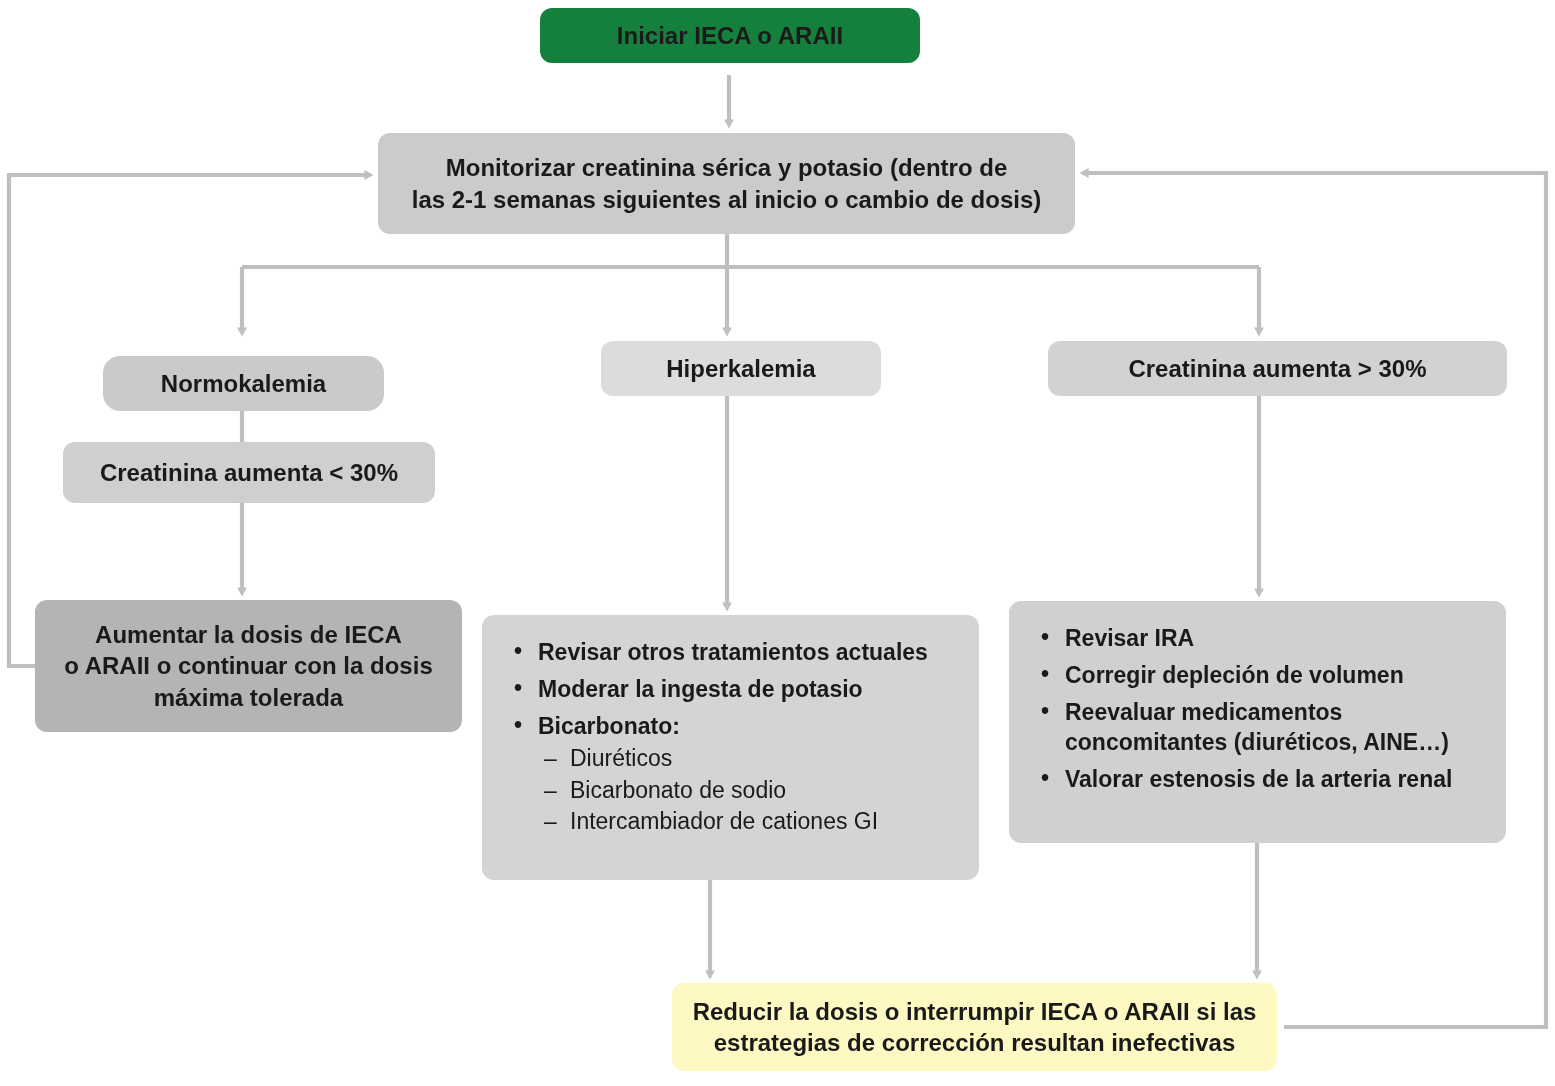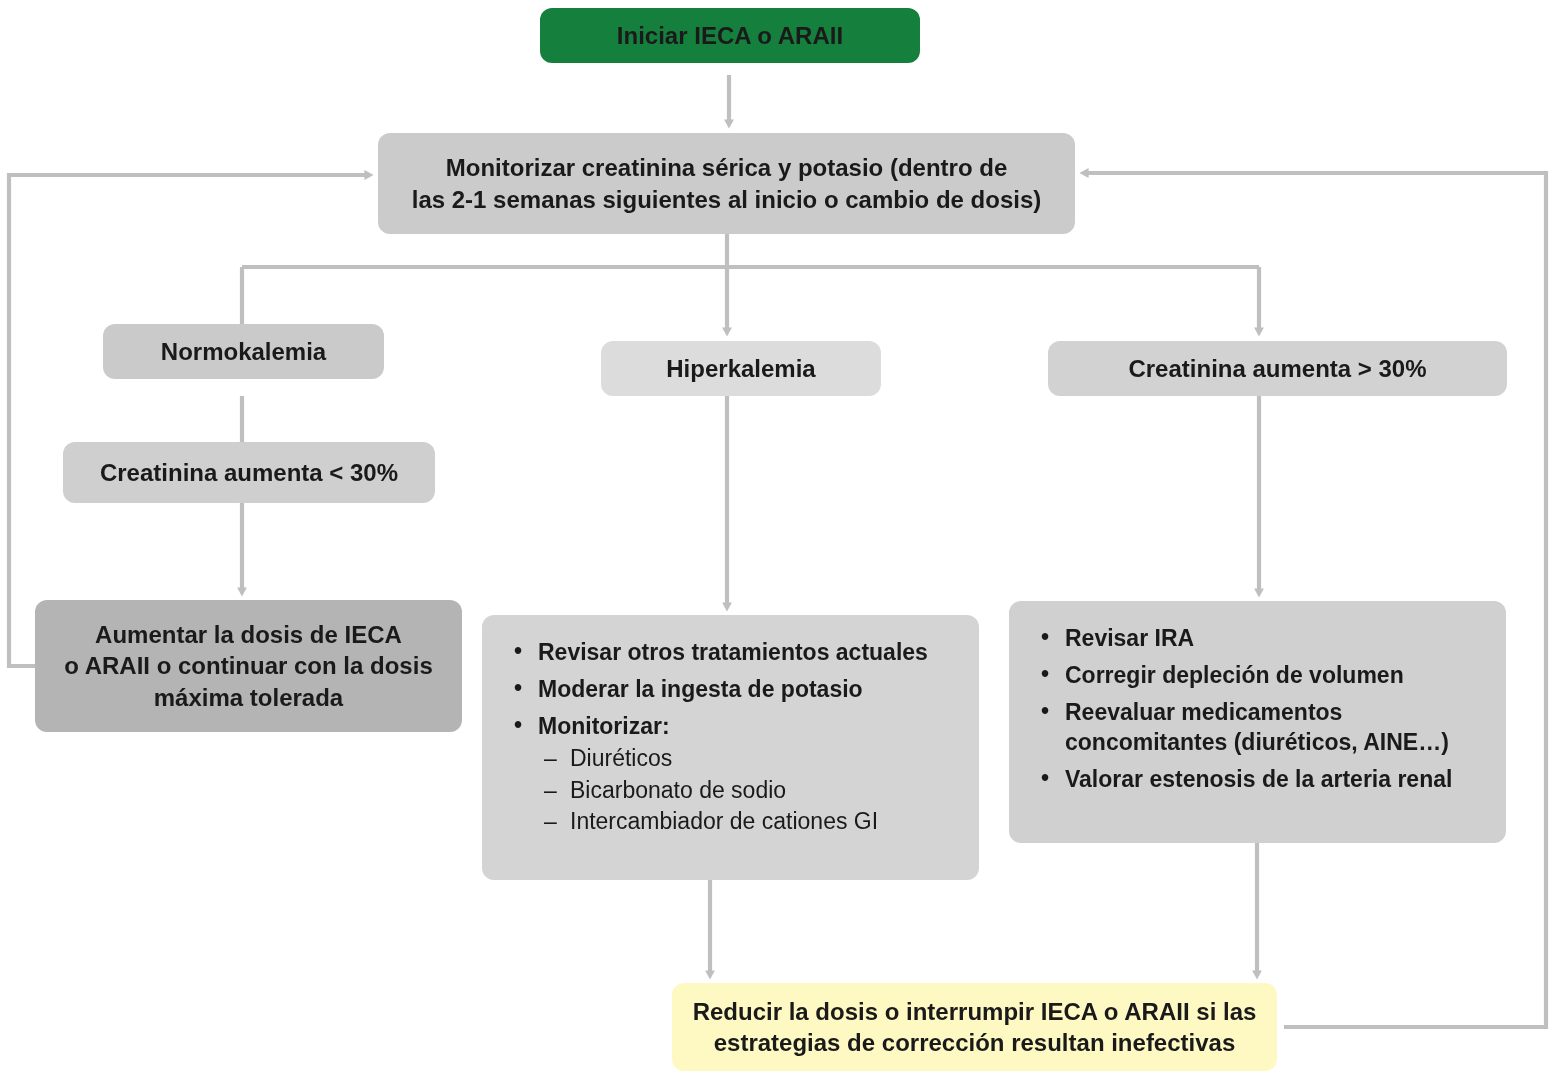--- a/index.html
+++ b/index.html
@@ -79,21 +79,21 @@
   ul.sub > li::before {
     content: "\2013";
     position: absolute;
     left: 6px;
     top: 0;
   }
 
   
   #n-start      { left:540px;  top:8px;    width:380px; height:55px;  font-size:24px; background:#15803d; }
   #n-monitor    { left:378px;  top:133px;  width:697px; height:101px; font-size:24px; background:#cbcbcb; }
-  #n-normo      { left:103px;  top:324px;  width:281px; height:55px;  font-size:24px; background:#cacaca; }
+  #n-normo      { left:103px;  top:356px;  width:281px; height:55px;  font-size:24px; background:#cacaca;border-radius:17px; }
   #n-hiper      { left:590px;  top:341px;  width:280px; height:55px;  font-size:24px; background:#dcdcdc;margin-left:11px; }
   #n-creat-up   { left:1048px; top:341px;  width:459px; height:55px;  font-size:24px; background:#d2d2d2; }
   #n-creat-down { left:63px;   top:442px;  width:372px; height:61px;  font-size:24px; background:#cfcfcf; }
   #n-aumentar   { left:35px;   top:600px;  width:427px; height:132px; font-size:24px; background:#b4b4b4; }
   #n-hiper-list { left:482px;  top:615px;  width:497px; height:265px; background:#d4d4d4; }
   #n-creat-list { left:1009px; top:601px;  width:497px; height:242px; background:#d0d0d0; }
   #n-reducir    { left:672px;  top:983px;  width:605px; height:88px;  font-size:24px; background:#fef9c3; }
 </style>
 </head>
 <body>
@@ -175,21 +175,21 @@
 
   <div class="node list" id="n-hiper-list">
     <ul class="bullets">
       <li>
         <span>Revisar otros tratamientos actuales</span>
       </li>
       <li>
         <span>Moderar la ingesta de potasio</span>
       </li>
       <li>
-        <span>Monitorizar:</span>
+        <span>Bicarbonato:</span>
         <ul class="sub">
           <li>
             <span>Diuréticos</span>
           </li>
           <li>
             <span>Bicarbonato de sodio</span>
           </li>
           <li>
             <span>Intercambiador de cationes GI</span>
           </li>

